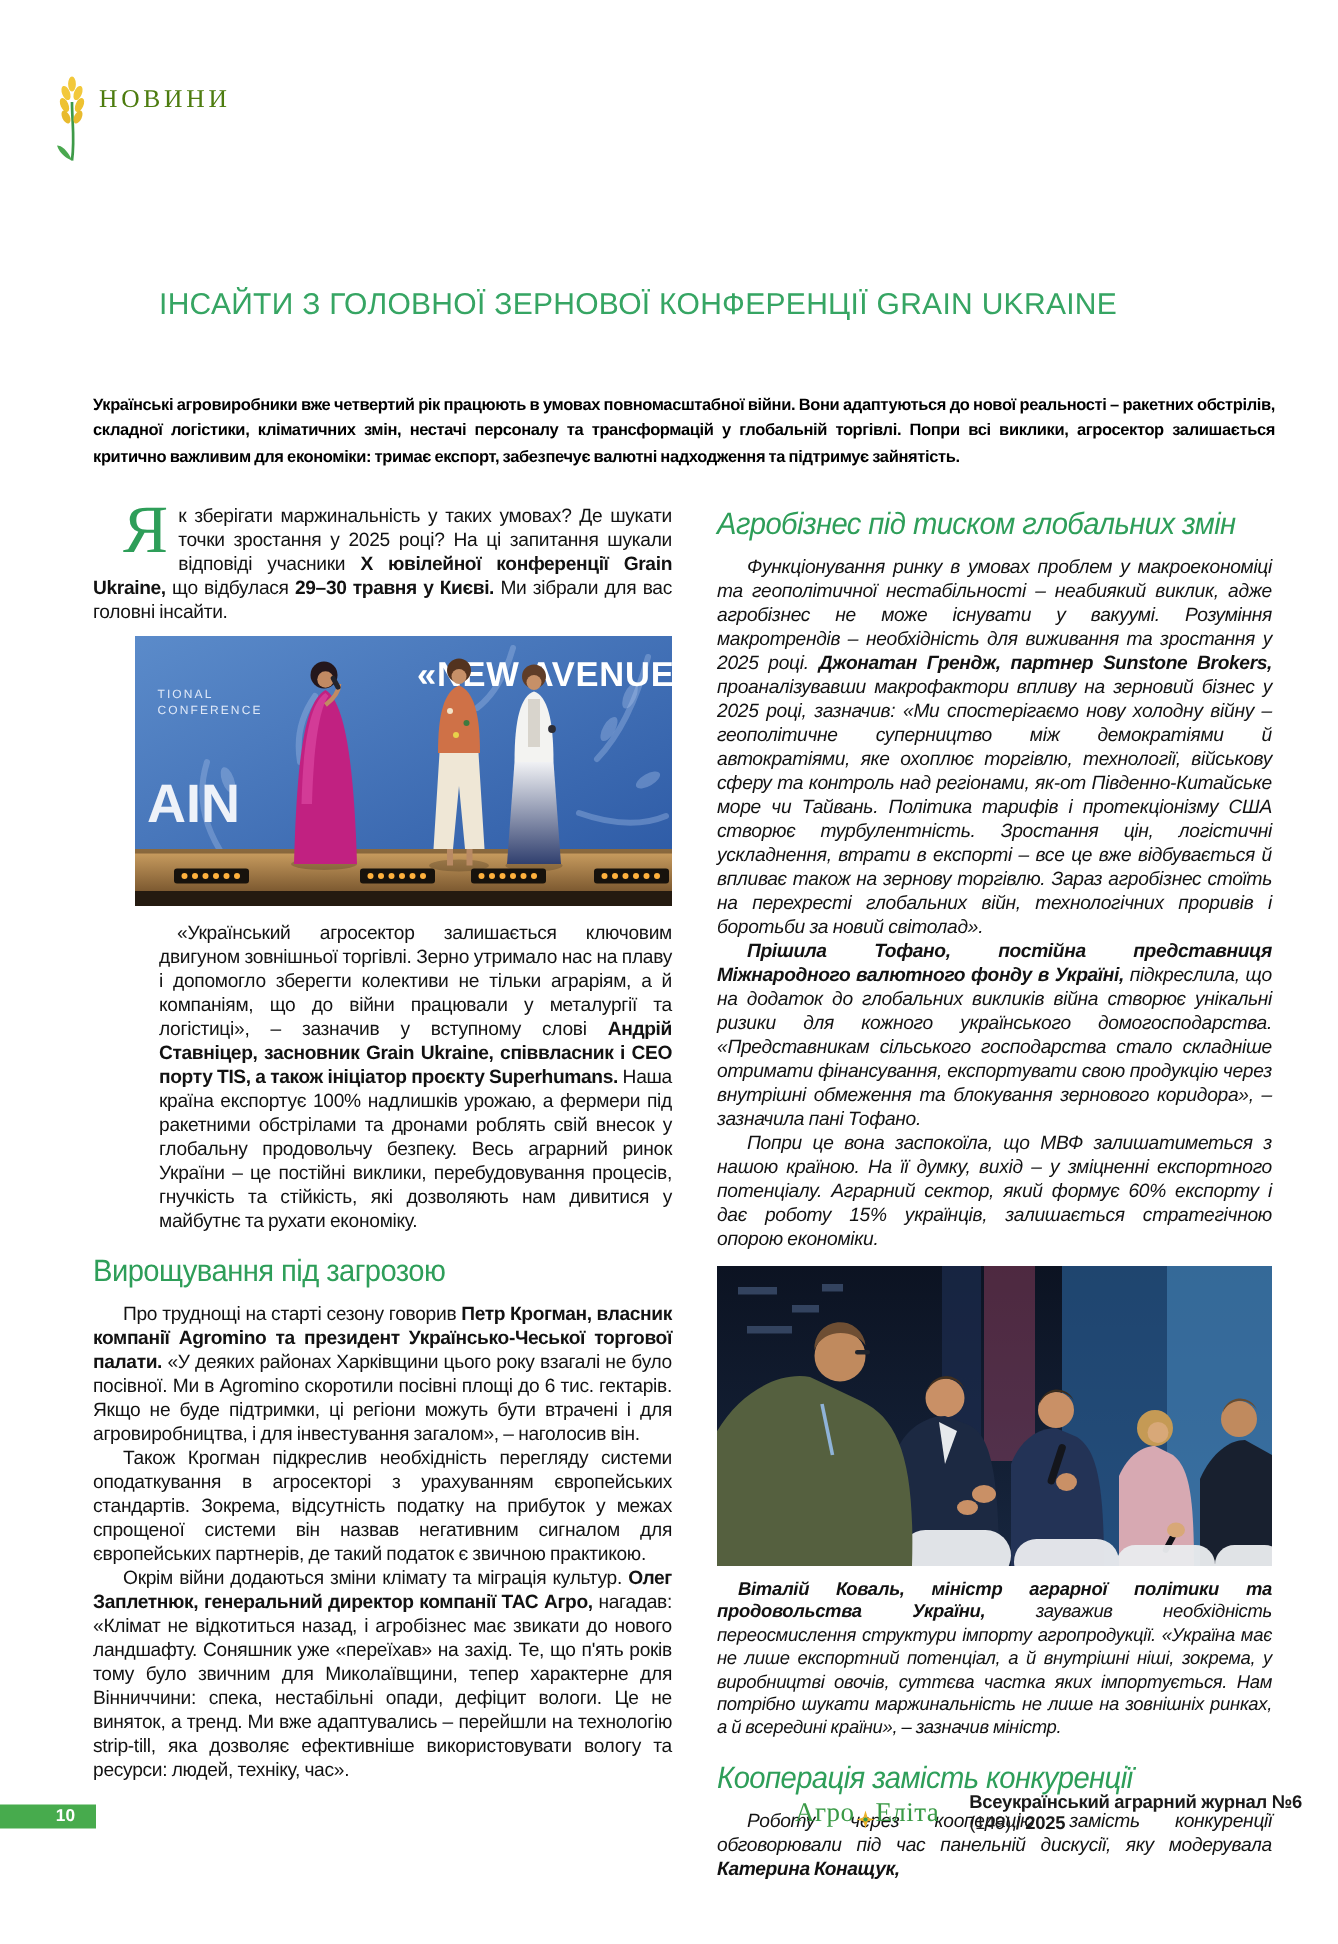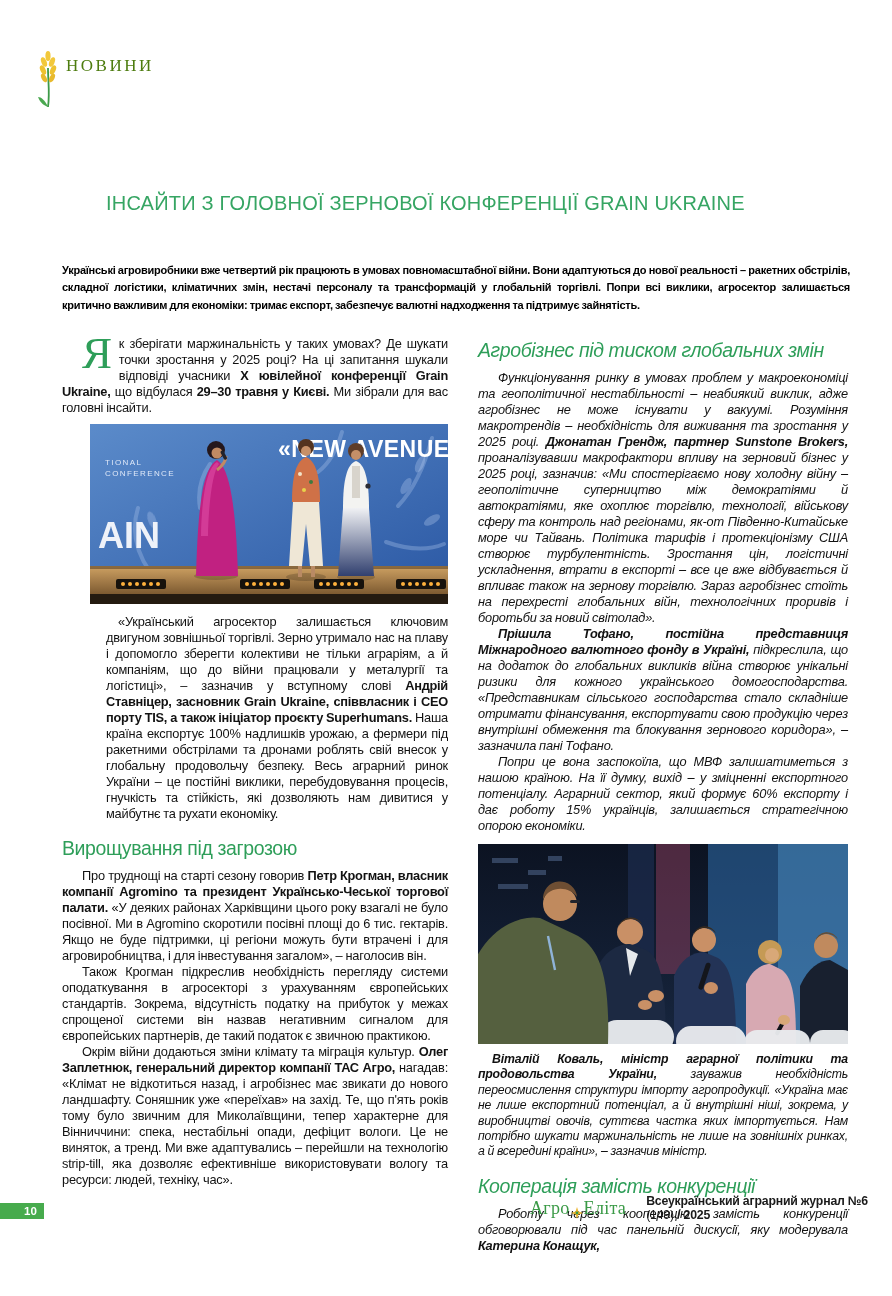--- a/index.html
+++ b/index.html
@@ -53,21 +53,21 @@
   .section-heading.first { margin-top:2px; }
   .caption-block { margin-left:44px; width:342px; text-indent:12px; }
   .photo1-wrap { width:358px; height:180px; margin:8px 0 10px auto; display:block; }
   .photo2-wrap { width:370px; height:200px; margin:10px 0 8px 0; display:block; }
   .caption2 {
     margin:0; font-size:12.3px; line-height:15.4px; text-align:justify;
     letter-spacing:-0.2px; word-spacing:-0.4px; text-indent:14px;
   }
   
   .pagenum-box {
-    position:absolute; left:0; top:1203px; width:44px; height:16px;
+    position:absolute; left:0; top:1203px; width:64px; height:16px;
     background:#47ab4d; color:#ffffff; font-weight:bold; font-size:11.5px;
     line-height:16px; text-align:right; box-sizing:border-box; padding-right:14px;padding-left:24px;
   }
   .footer-right {
     position:absolute; left:530px; top:1196px; height:24px;
     display:flex; align-items:center; gap:20px;
   }
   .journal-logo {
     font-family:"Liberation Serif", serif; font-size:18px; color:#3a9a46;
     display:flex; align-items:flex-end; letter-spacing:0.3px;

